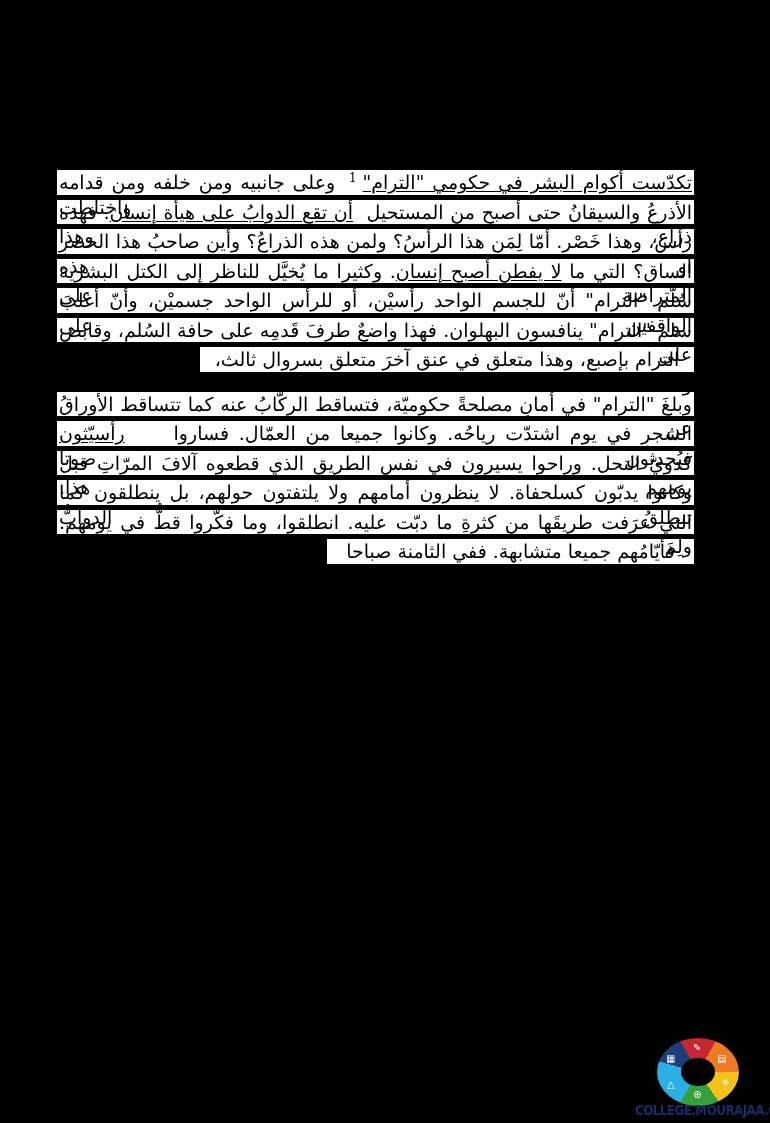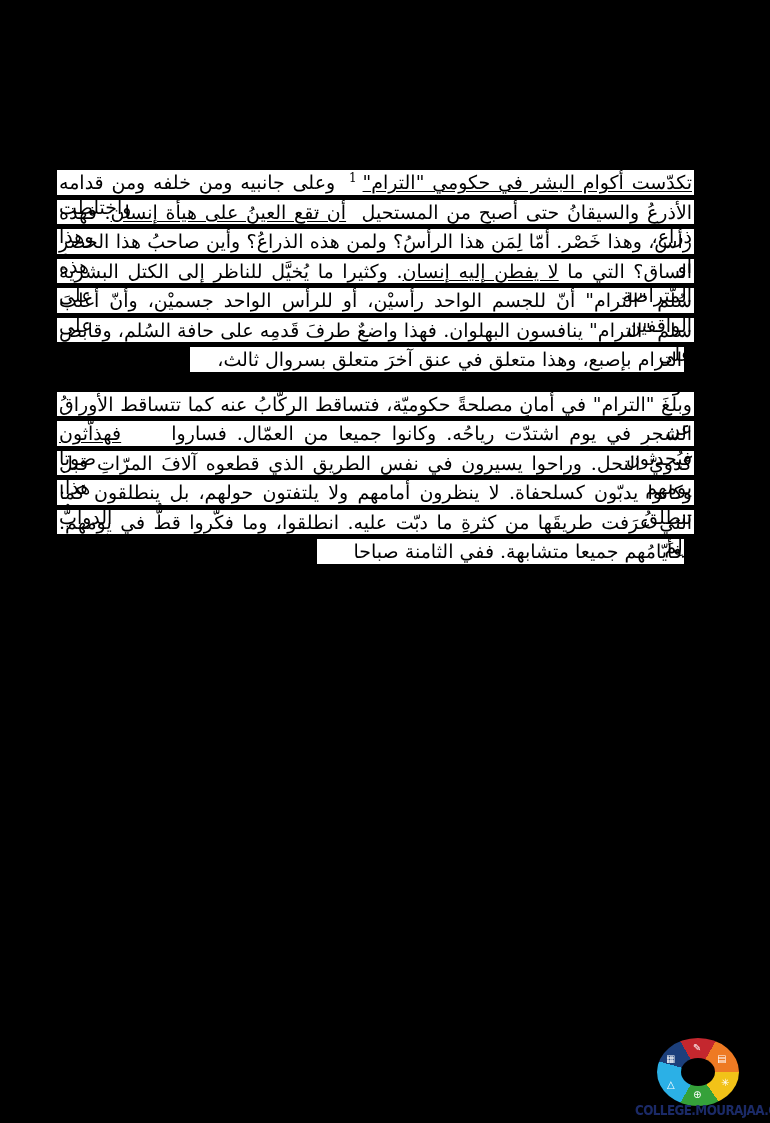--- a/index.html
+++ b/index.html
@@ -28,24 +28,24 @@
     font-size: 19px;
     line-height: 24.5px;
     height: 24.5px;
     margin-bottom: 5px;
     padding: 0 2px;
     text-align: justify;
     text-align-last: justify;
     -moz-text-align-last: justify;
   }
   .line.last {
-    text-align: right;
+    text-align: center;
     text-align-last: right;
     margin-left: auto;
-    margin-right: 10px;
+    margin-right: 0;
   }
   .line u { text-underline-offset: 2px; }
   .line sup {
     font-size: 12px;
     line-height: 0;
     vertical-align: super;
     padding: 0 6px;
   }
   
   .logo {
@@ -90,30 +90,30 @@
   }
 </style>
 </head>
 <body>
 
 <div id="page">
 
   <div class="doc">
       <div class="para">
         <div class="line"><u>تكدّست أكوام البشر في حكومي "الترام"</u><sup>1</sup><span> وعلى جانبيه ومن خلفه ومن قدامه &nbsp;&nbsp;&nbsp;. واختلطت</span></div>
-        <div class="line"><span>الأذرعُ والسيقانُ حتى أصبح من المستحيل &nbsp;</span><u>أن تقع العينُ على هيأة إنسان</u><span>. فهذه ذراع، وهذا</span></div>
+        <div class="line"><span>الأذرعُ والسيقانُ حتى أصبح من المستحيل &nbsp;</span><u>أن تقع الدوابُ على هيأة إنسان</u><span>. فهذه ذراع، وهذا</span></div>
         <div class="line"><span>رأس، وهذا خَصْر. أمّا لِمَن هذا الرأسُ؟ ولمن هذه الذراعُ؟ وأين صاحبُ هذا الخصرِ أو هذه</span></div>
-        <div class="line"><span>الساق؟ التي ما </span><u>لا يفطن إليه إنسان</u><span>. وكثيرا ما يُخيَّل للناظر إلى الكتل البشرية المتراصة على</span></div>
+        <div class="line"><span>الساق؟ التي ما </span><u>لا يفطن أصبح إنسان</u><span>. وكثيرا ما يُخيَّل للناظر إلى الكتل البشرية المتراصة على</span></div>
         <div class="line"><span>سُلّم "الترام" أنّ للجسم الواحد رأسيْن، أو للرأس الواحد جسميْن، وأنّ أغلبَ الواقفين على</span></div>
         <div class="line"><span>سلم "الترام" ينافسون البهلوان. فهذا واضعٌ طرفَ قَدمِه على حافة السُلم، وقابض على قائم</span></div>
         <div class="line last" style="width: 490px;"><span>الترام بإصبع، وهذا متعلق في عنقِ آخرَ متعلقٍ بسروال ثالث، وهكذا..</span></div>
       </div>
       <div class="para">
         <div class="line"><span>وبلغَ "الترام" في أمانٍ مصلحةً حكوميّة، فتساقط الركّابُ عنه كما تتساقط الأوراقُ عن</span></div>
-        <div class="line"><span>الشجرِ في يومٍ اشتدّت رياحُه. وكانوا جميعا من العمّال. فساروا &nbsp;&nbsp;&nbsp;&nbsp;</span><u>فهذاّثون</u><span> فيُحدثون صوتا</span></div>
+        <div class="line"><span>الشجرِ في يومٍ اشتدّت رياحُه. وكانوا جميعا من العمّال. فساروا &nbsp;&nbsp;&nbsp;&nbsp;</span><u>رأسيّثون</u><span> فيُحدثون صوتا</span></div>
         <div class="line"><span>كدويّ النحل. وراحوا يسيرون في نفس الطريق الذي قطعوه آلافَ المرّاتِ قبل يومهم هذا.</span></div>
         <div class="line"><span>وكانوا يدبّون كسلحفاة. لا ينظرون أمامهم ولا يلتفتون حولهم، بل ينطلقون كما تنطلقُ الدوابُّ</span></div>
         <div class="line"><span>التي عرَفت طريقَها من كثرةِ ما دبّت عليه. انطلقوا، وما فكّروا قطُّ في يومهم. ولِمَ يُفكّرون؟</span></div>
         <div class="line last" style="width: 363px;"><span>فأيّامُهم جميعا متشابهة. ففي الثامنة صباحا يدخلون</span></div>
       </div>
     </div>
 
   <div class="logo" style="background: conic-gradient(from -30deg, rgb(196, 39, 46) 0deg, rgb(196, 39, 46) 60deg, rgb(238, 122, 35) 60deg, rgb(238, 122, 35) 120deg, rgb(242, 194, 24) 120deg, rgb(242, 194, 24) 175deg, rgb(53, 161, 58) 175deg, rgb(53, 161, 58) 240deg, rgb(43, 176, 230) 240deg, rgb(43, 176, 230) 315deg, rgb(28, 63, 123) 315deg, rgb(28, 63, 123) 360deg);">
     <div class="hole"></div>
   <span class="licon li-0">✎</span>

